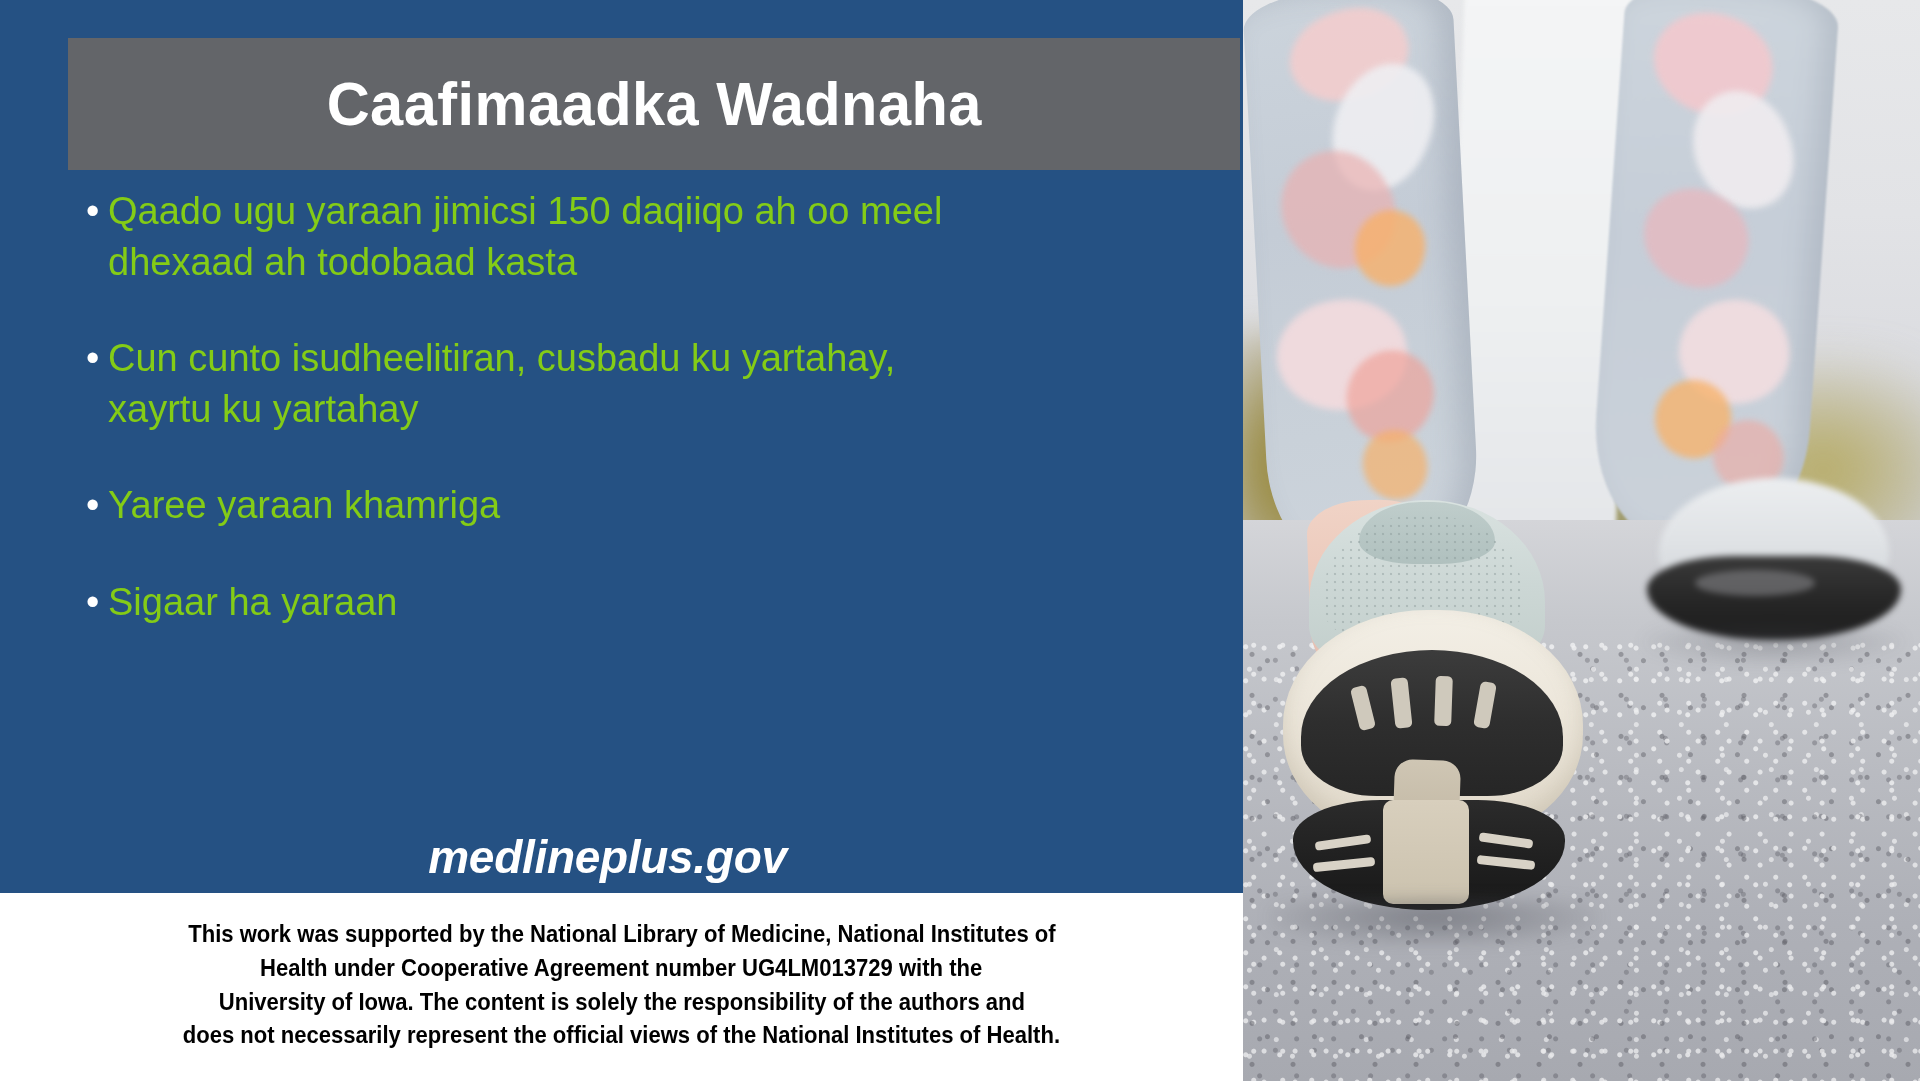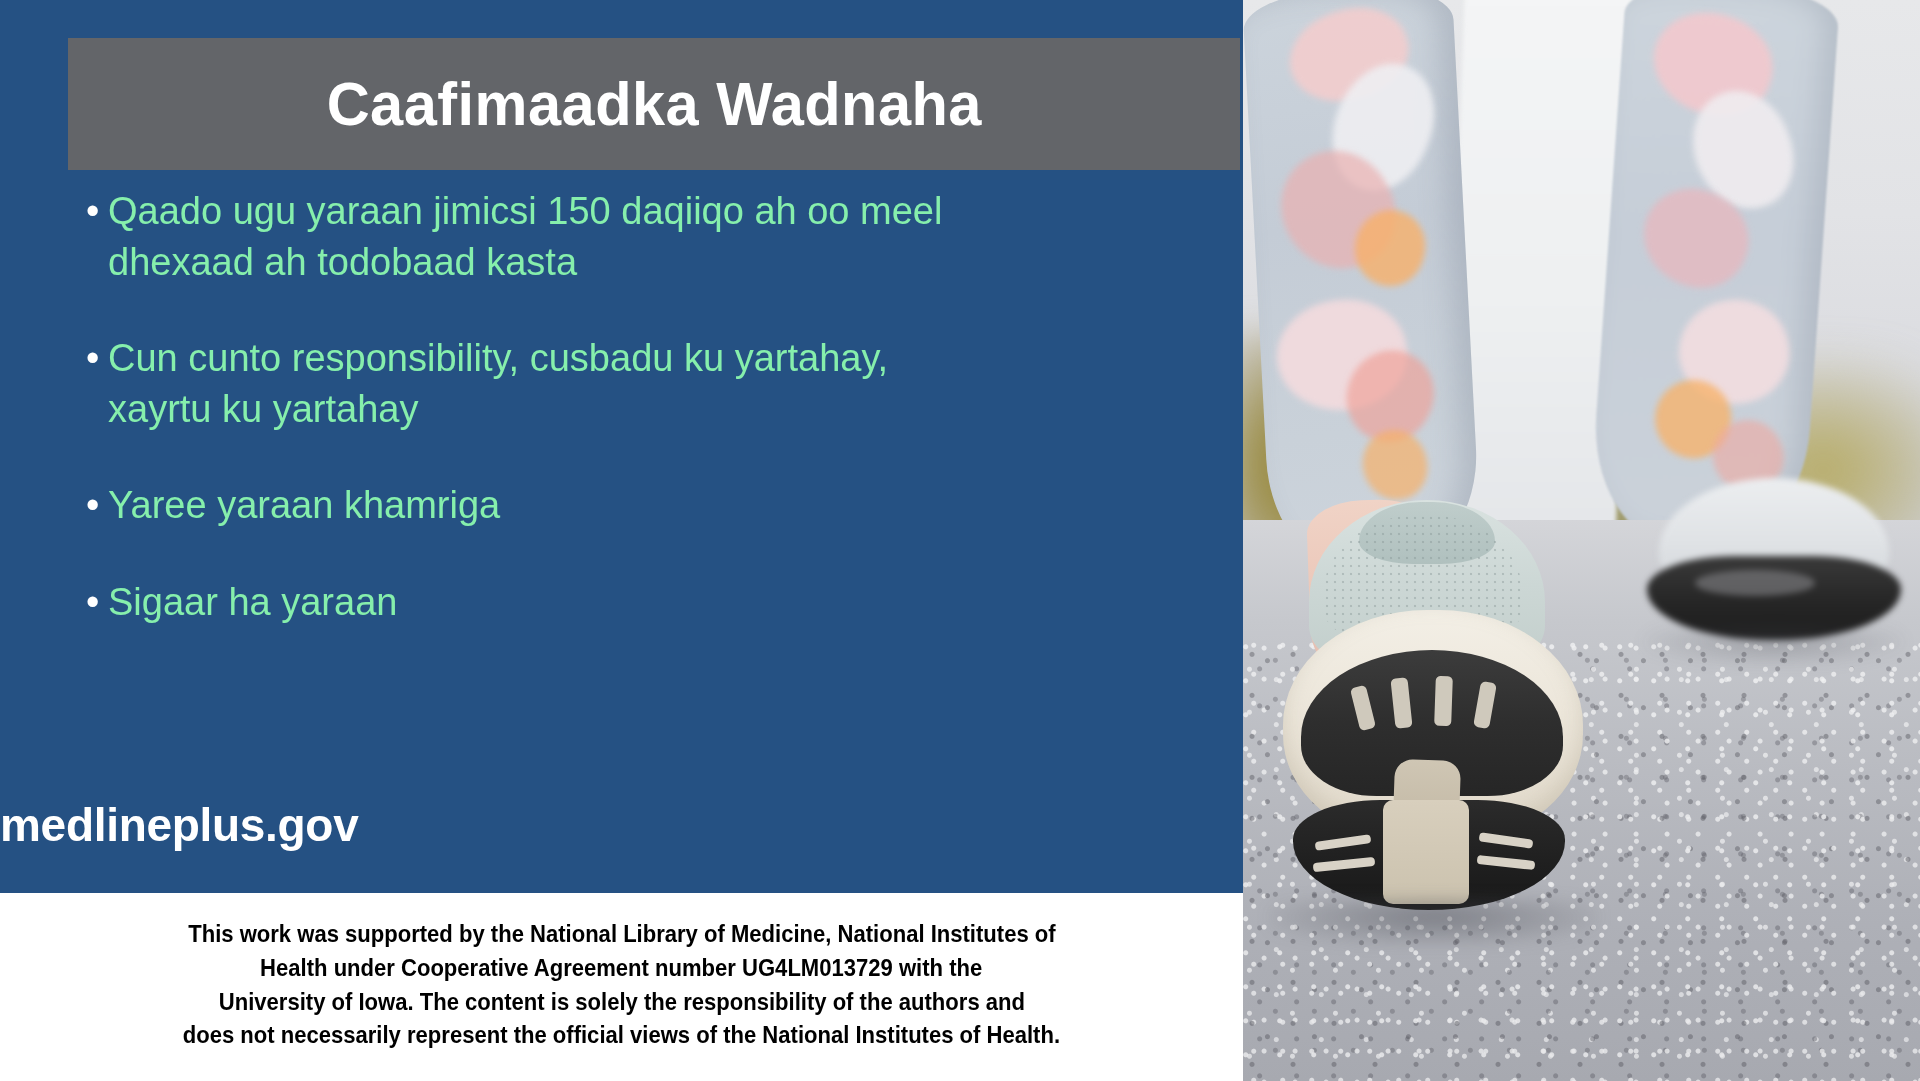--- a/index.html
+++ b/index.html
@@ -58,27 +58,28 @@
   .bullet-dot{
     flex:0 0 auto;
     width:22px;
     font-size:38px;
     line-height:1.33;
     color:#ffffff;
   }
   .bullet-text{
     flex:1 1 auto;
     max-width:880px;
-    color:#86efac;
+    color:#84cc16;
   }
   #medlineplus-wrap{
     position:absolute;
-    left:0; top:798px;
+    left:0; top:830px;
     width:1215px;
-    text-align:left;
+    text-align:center;
+    font-style:italic;
   }
   #medlineplus-text{
     color:#ffffff;
     font-size:46px;
     font-weight:bold;
     font-family:"Liberation Sans", sans-serif;
     letter-spacing:-0.3px;
   }
 
   
@@ -308,21 +309,21 @@
 
     <div id="bullets">
 
       <div class="bullet-item">
         <span class="bullet-dot">•</span>
         <span class="bullet-text">Qaado ugu yaraan jimicsi 150 daqiiqo ah oo meel dhexaad ah todobaad kasta</span>
       </div>
 
       <div class="bullet-item">
         <span class="bullet-dot">•</span>
-        <span class="bullet-text">Cun cunto responsibility, cusbadu ku yartahay, xayrtu ku yartahay</span>
+        <span class="bullet-text">Cun cunto isudheelitiran, cusbadu ku yartahay, xayrtu ku yartahay</span>
       </div>
 
       <div class="bullet-item">
         <span class="bullet-dot">•</span>
         <span class="bullet-text">Yaree yaraan khamriga</span>
       </div>
 
       <div class="bullet-item">
         <span class="bullet-dot">•</span>
         <span class="bullet-text">Sigaar ha yaraan</span>

